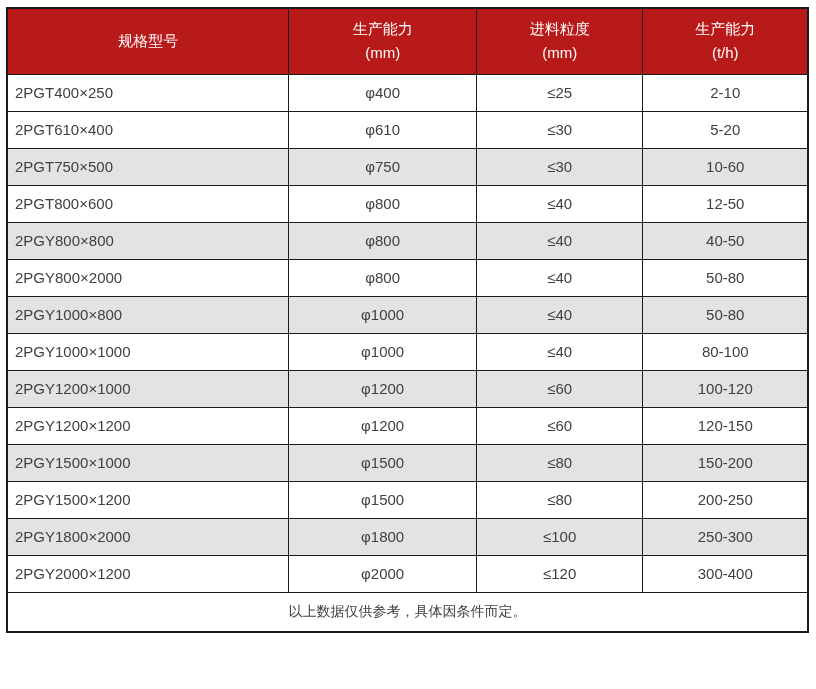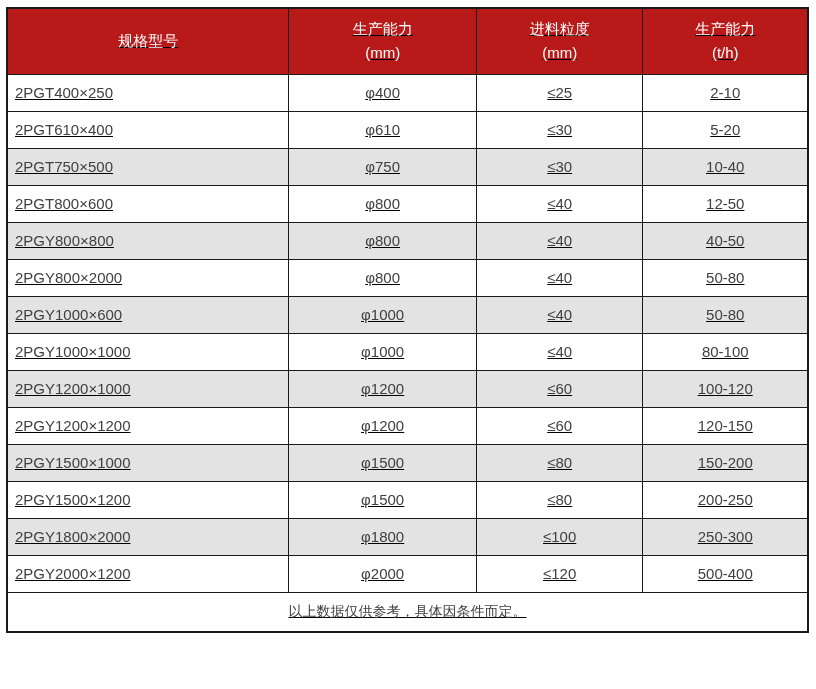--- a/index.html
+++ b/index.html
@@ -16,21 +16,20 @@
     margin: 0;
     padding: 0;
     background: var(--page-bg);
     font-family: "Liberation Sans", "DejaVu Sans", sans-serif;
   }
   .page {
     width: 792px;
     height: 689px;
     padding: 7px 6px;
     background: var(--page-bg);
-    text-decoration: underline;
   }
   table.spec-table {
     width: 803px;
     border-collapse: collapse;
     border: 2px solid var(--border);
     table-layout: fixed;
     color: var(--body-text);
   }
   .spec-table th, .spec-table td {
     border: 1px solid var(--border);
@@ -108,42 +107,42 @@
         <tr>
           <td class="cell-model">2PGT610×400</td>
           <td class="cell-roller-diameter">φ610</td>
           <td class="cell-feed-size">≤30</td>
           <td class="cell-capacity">5-20</td>
         </tr>
         <tr class="alt">
           <td class="cell-model">2PGT750×500</td>
           <td class="cell-roller-diameter">φ750</td>
           <td class="cell-feed-size">≤30</td>
-          <td class="cell-capacity">10-40</td>
+          <td class="cell-capacity">10-60</td>
         </tr>
         <tr>
           <td class="cell-model">2PGT800×600</td>
           <td class="cell-roller-diameter">φ800</td>
           <td class="cell-feed-size">≤40</td>
           <td class="cell-capacity">12-50</td>
         </tr>
         <tr class="alt">
           <td class="cell-model">2PGY800×800</td>
           <td class="cell-roller-diameter">φ800</td>
           <td class="cell-feed-size">≤40</td>
           <td class="cell-capacity">40-50</td>
         </tr>
         <tr>
           <td class="cell-model">2PGY800×2000</td>
           <td class="cell-roller-diameter">φ800</td>
           <td class="cell-feed-size">≤40</td>
           <td class="cell-capacity">50-80</td>
         </tr>
         <tr class="alt">
-          <td class="cell-model">2PGY1000×600</td>
+          <td class="cell-model">2PGY1000×800</td>
           <td class="cell-roller-diameter">φ1000</td>
           <td class="cell-feed-size">≤40</td>
           <td class="cell-capacity">50-80</td>
         </tr>
         <tr>
           <td class="cell-model">2PGY1000×1000</td>
           <td class="cell-roller-diameter">φ1000</td>
           <td class="cell-feed-size">≤40</td>
           <td class="cell-capacity">80-100</td>
         </tr>
@@ -174,21 +173,21 @@
         <tr class="alt">
           <td class="cell-model">2PGY1800×2000</td>
           <td class="cell-roller-diameter">φ1800</td>
           <td class="cell-feed-size">≤100</td>
           <td class="cell-capacity">250-300</td>
         </tr>
         <tr>
           <td class="cell-model">2PGY2000×1200</td>
           <td class="cell-roller-diameter">φ2000</td>
           <td class="cell-feed-size">≤120</td>
-          <td class="cell-capacity">500-400</td>
+          <td class="cell-capacity">300-400</td>
         </tr>
       </tbody>
     <tfoot>
       <tr>
         <td colspan="4">以上数据仅供参考，具体因条件而定。</td>
       </tr>
     </tfoot>
   </table>
 </div>
 

